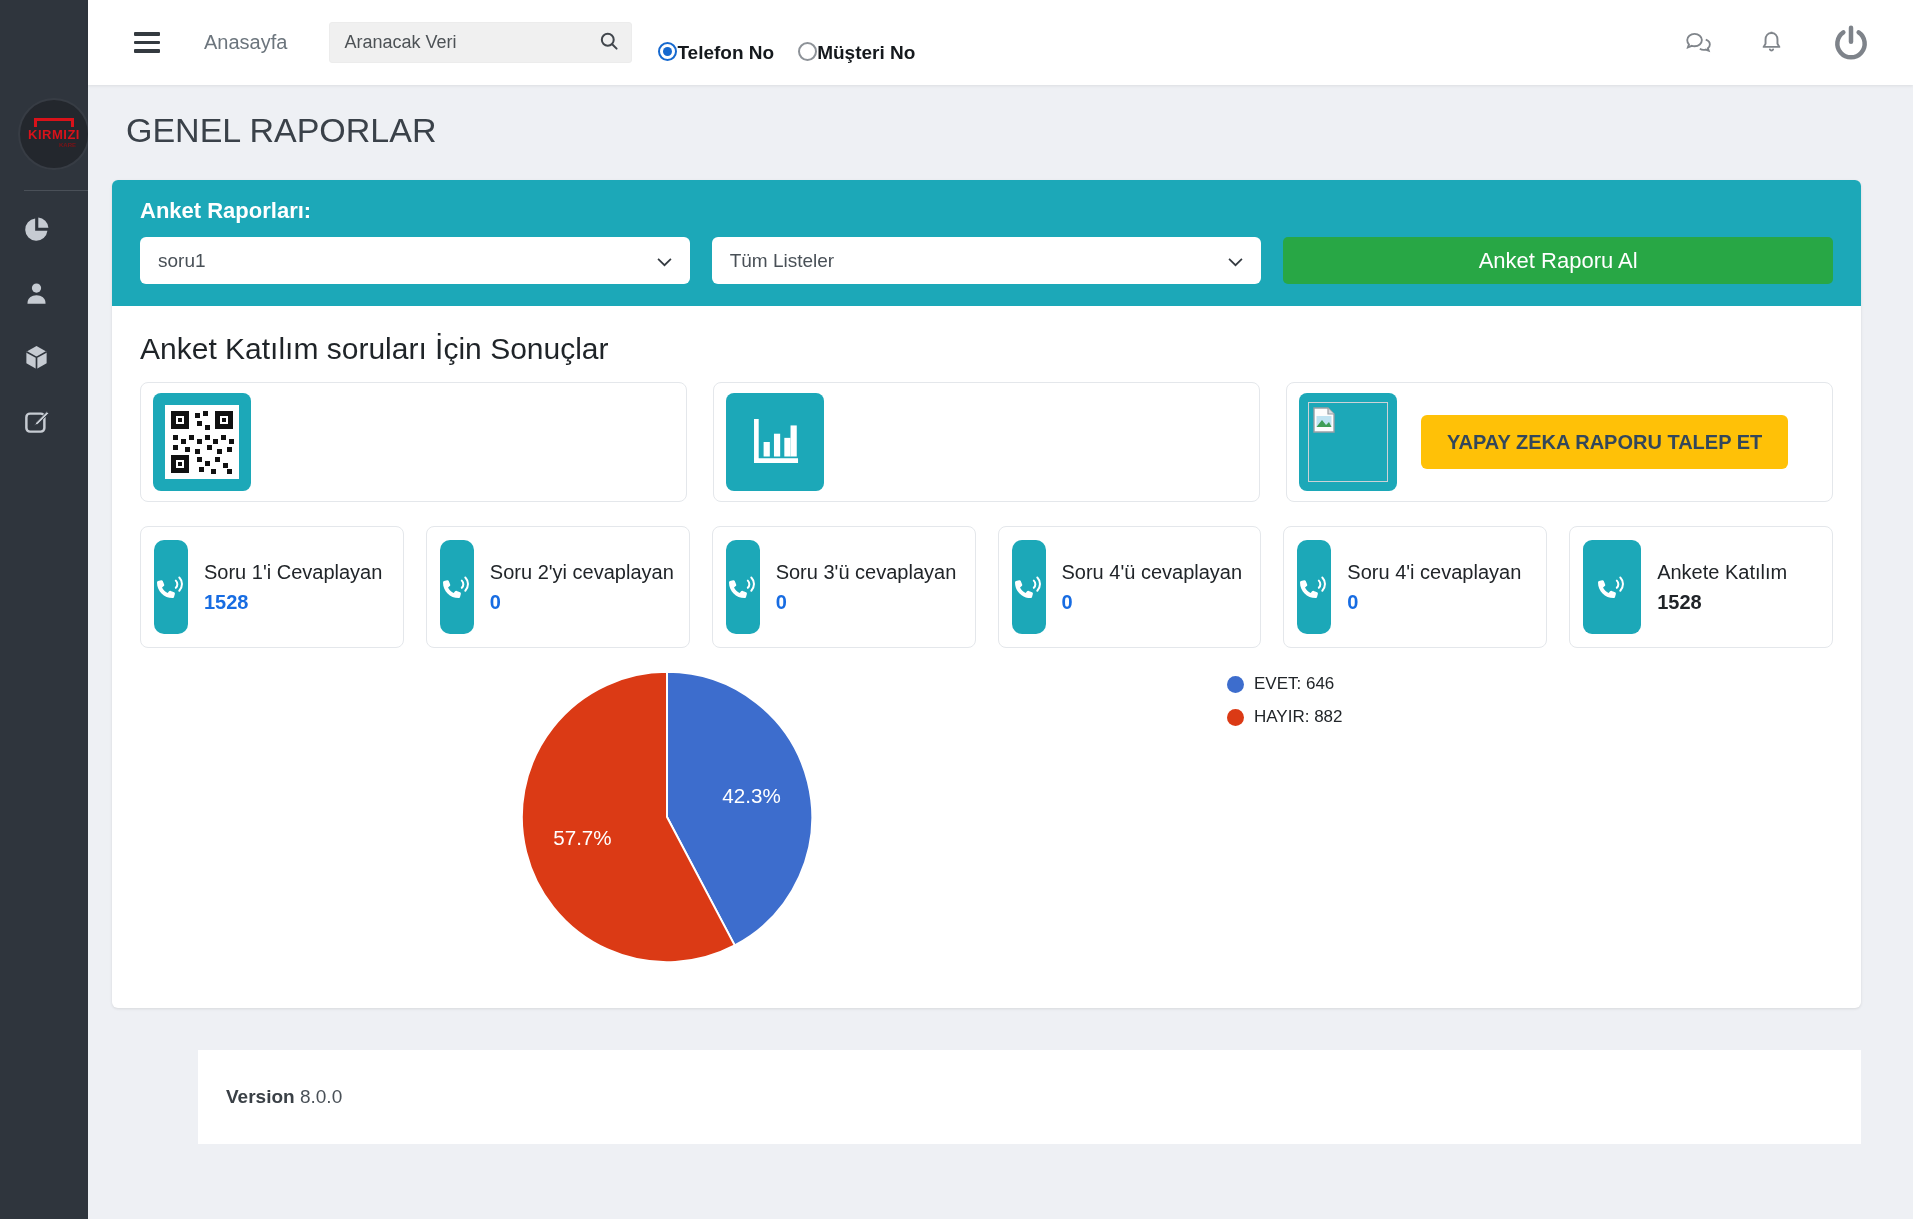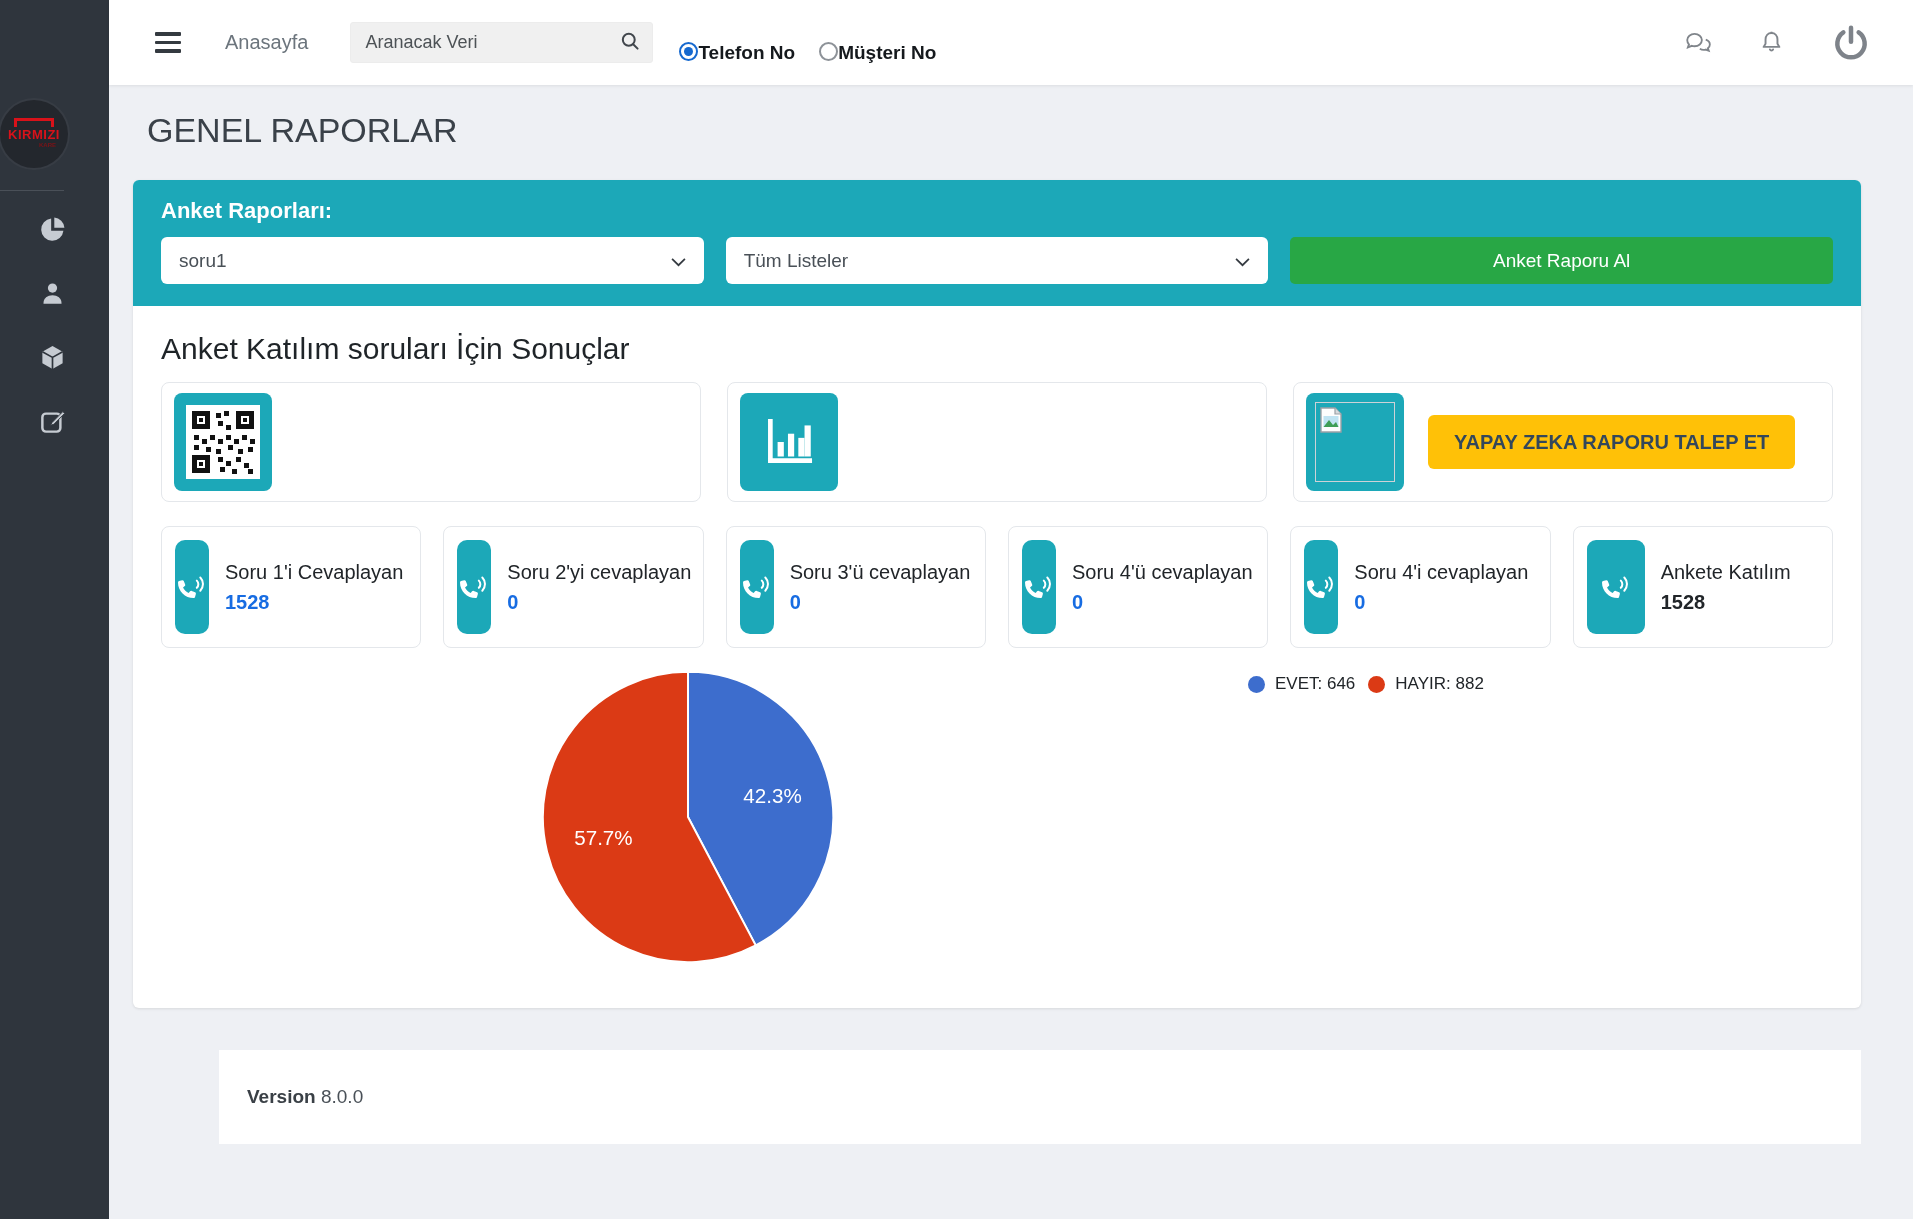--- a/index.html
+++ b/index.html
@@ -6,22 +6,22 @@
   html,body { width:1913px; height:1219px; }
   body {
     font-family: "Liberation Sans", sans-serif;
     background: #eef0f4;
     display: flex;
     overflow: hidden;
     color: #212529;
   }
   
   .sidebar {
-    width: 109px; flex-shrink: 0; background: #2f353d;
-    display: flex; flex-direction: column; align-items: flex-start;
+    width: 88px; flex-shrink: 0; background: #2f353d;
+    display: flex; flex-direction: column; align-items: flex-end;
   }
   .logo-circle {
     margin-top: 100px; width: 68px; height: 68px; border-radius: 50%;
     background: #23272d; display: flex; flex-direction: column;
     align-items: center; justify-content: center;
     box-shadow: 0 0 0 2px rgba(255,255,255,0.04);
   }
   .logo-bracket { width: 40px; height: 9px; border: 3px solid #d8121a; border-bottom: none; margin-bottom: 1px; }
   .logo-text { color: #d8121a; font-size: 13px; font-weight: 700; letter-spacing: 0.5px; line-height: 1; }
   .logo-sub { color: #7d1216; font-size: 6px; font-weight: 700; align-self: flex-end; margin-right: 12px; line-height: 1.4; }
@@ -68,21 +68,21 @@
   .survey-panel { background: #1ca8b8; padding: 18px 28px 22px; }
   .survey-heading { color: #fff; font-size: 22px; font-weight: 600; margin-bottom: 13px; }
   .controls { display: grid; grid-template-columns: 1fr 1fr 1fr; gap: 22px; }
   .select {
     background: #fff; border-radius: 6px; height: 47px; display: flex;
     align-items: center; justify-content: space-between; padding: 0 18px;
     font-size: 19px; color: #495057; cursor: pointer;
   }
   .btn-green {
     background: #28a745; border: none; border-radius: 5px; color: #fff;
-    font-size: 19px; font-family: inherit; cursor: pointer; height: 47px;
+    font-size: 22px; font-family: inherit; cursor: pointer; height: 47px;
   }
   .results-heading { font-size: 30px; font-weight: 400; color: #1f2428; margin: 26px 0 16px 28px; }
   .action-row { display: grid; grid-template-columns: 1fr 1fr 1fr; gap: 26px; padding: 0 28px; }
   .action-card {
     background: #fff; border: 1px solid #e4e7eb; border-radius: 8px; height: 120px;
     display: flex; align-items: center; gap: 24px; padding: 0 12px;
   }
   .tile {
     width: 98px; height: 98px; background: #1ca8b8; border-radius: 8px; flex-shrink: 0;
     display: flex; align-items: center; justify-content: center;
@@ -105,21 +105,21 @@
     display: flex; align-items: center; justify-content: center;
   }
   .stat-card:last-child .stat-tile { width: 58px; border-radius: 9px; }
   .stat-label { font-size: 20px; color: #212529; margin-bottom: 7px; white-space: nowrap; }
   .stat-value { font-size: 20px; font-weight: 700; }
   .val-primary { color: #176ce2; }
   .val-dark { color: #212529; }
   .pie-area { position: relative; height: 340px; margin-top: 12px; }
   #pie-svg { position: absolute; left: 402px; top: 4px; width: 306px; height: 306px; }
   #pie-svg text { font-family: "Liberation Sans", sans-serif; font-size: 21px; fill: #fff; }
-  .legend { position: absolute; left: 1115px; top: 14px; display: flex; flex-direction: row; gap: 13px; align-items: center; }
+  .legend { position: absolute; left: 1115px; top: 14px; display: flex; flex-direction: column; gap: 13px; }
   .legend-row { display: flex; align-items: center; gap: 10px; }
   .legend-dot { width: 17px; height: 17px; border-radius: 50%; flex-shrink: 0; }
   .legend-text { font-size: 17px; color: #212529; }
   
   .footer {
     margin: 42px 52px 0 110px; height: 94px; background: #fff;
     display: flex; align-items: center; justify-content: space-between; padding: 0 28px;
   }
   .footer-left { font-size: 19px; color: #495057; }
   .fw-b { font-weight: 700; color: #3a4046; }

